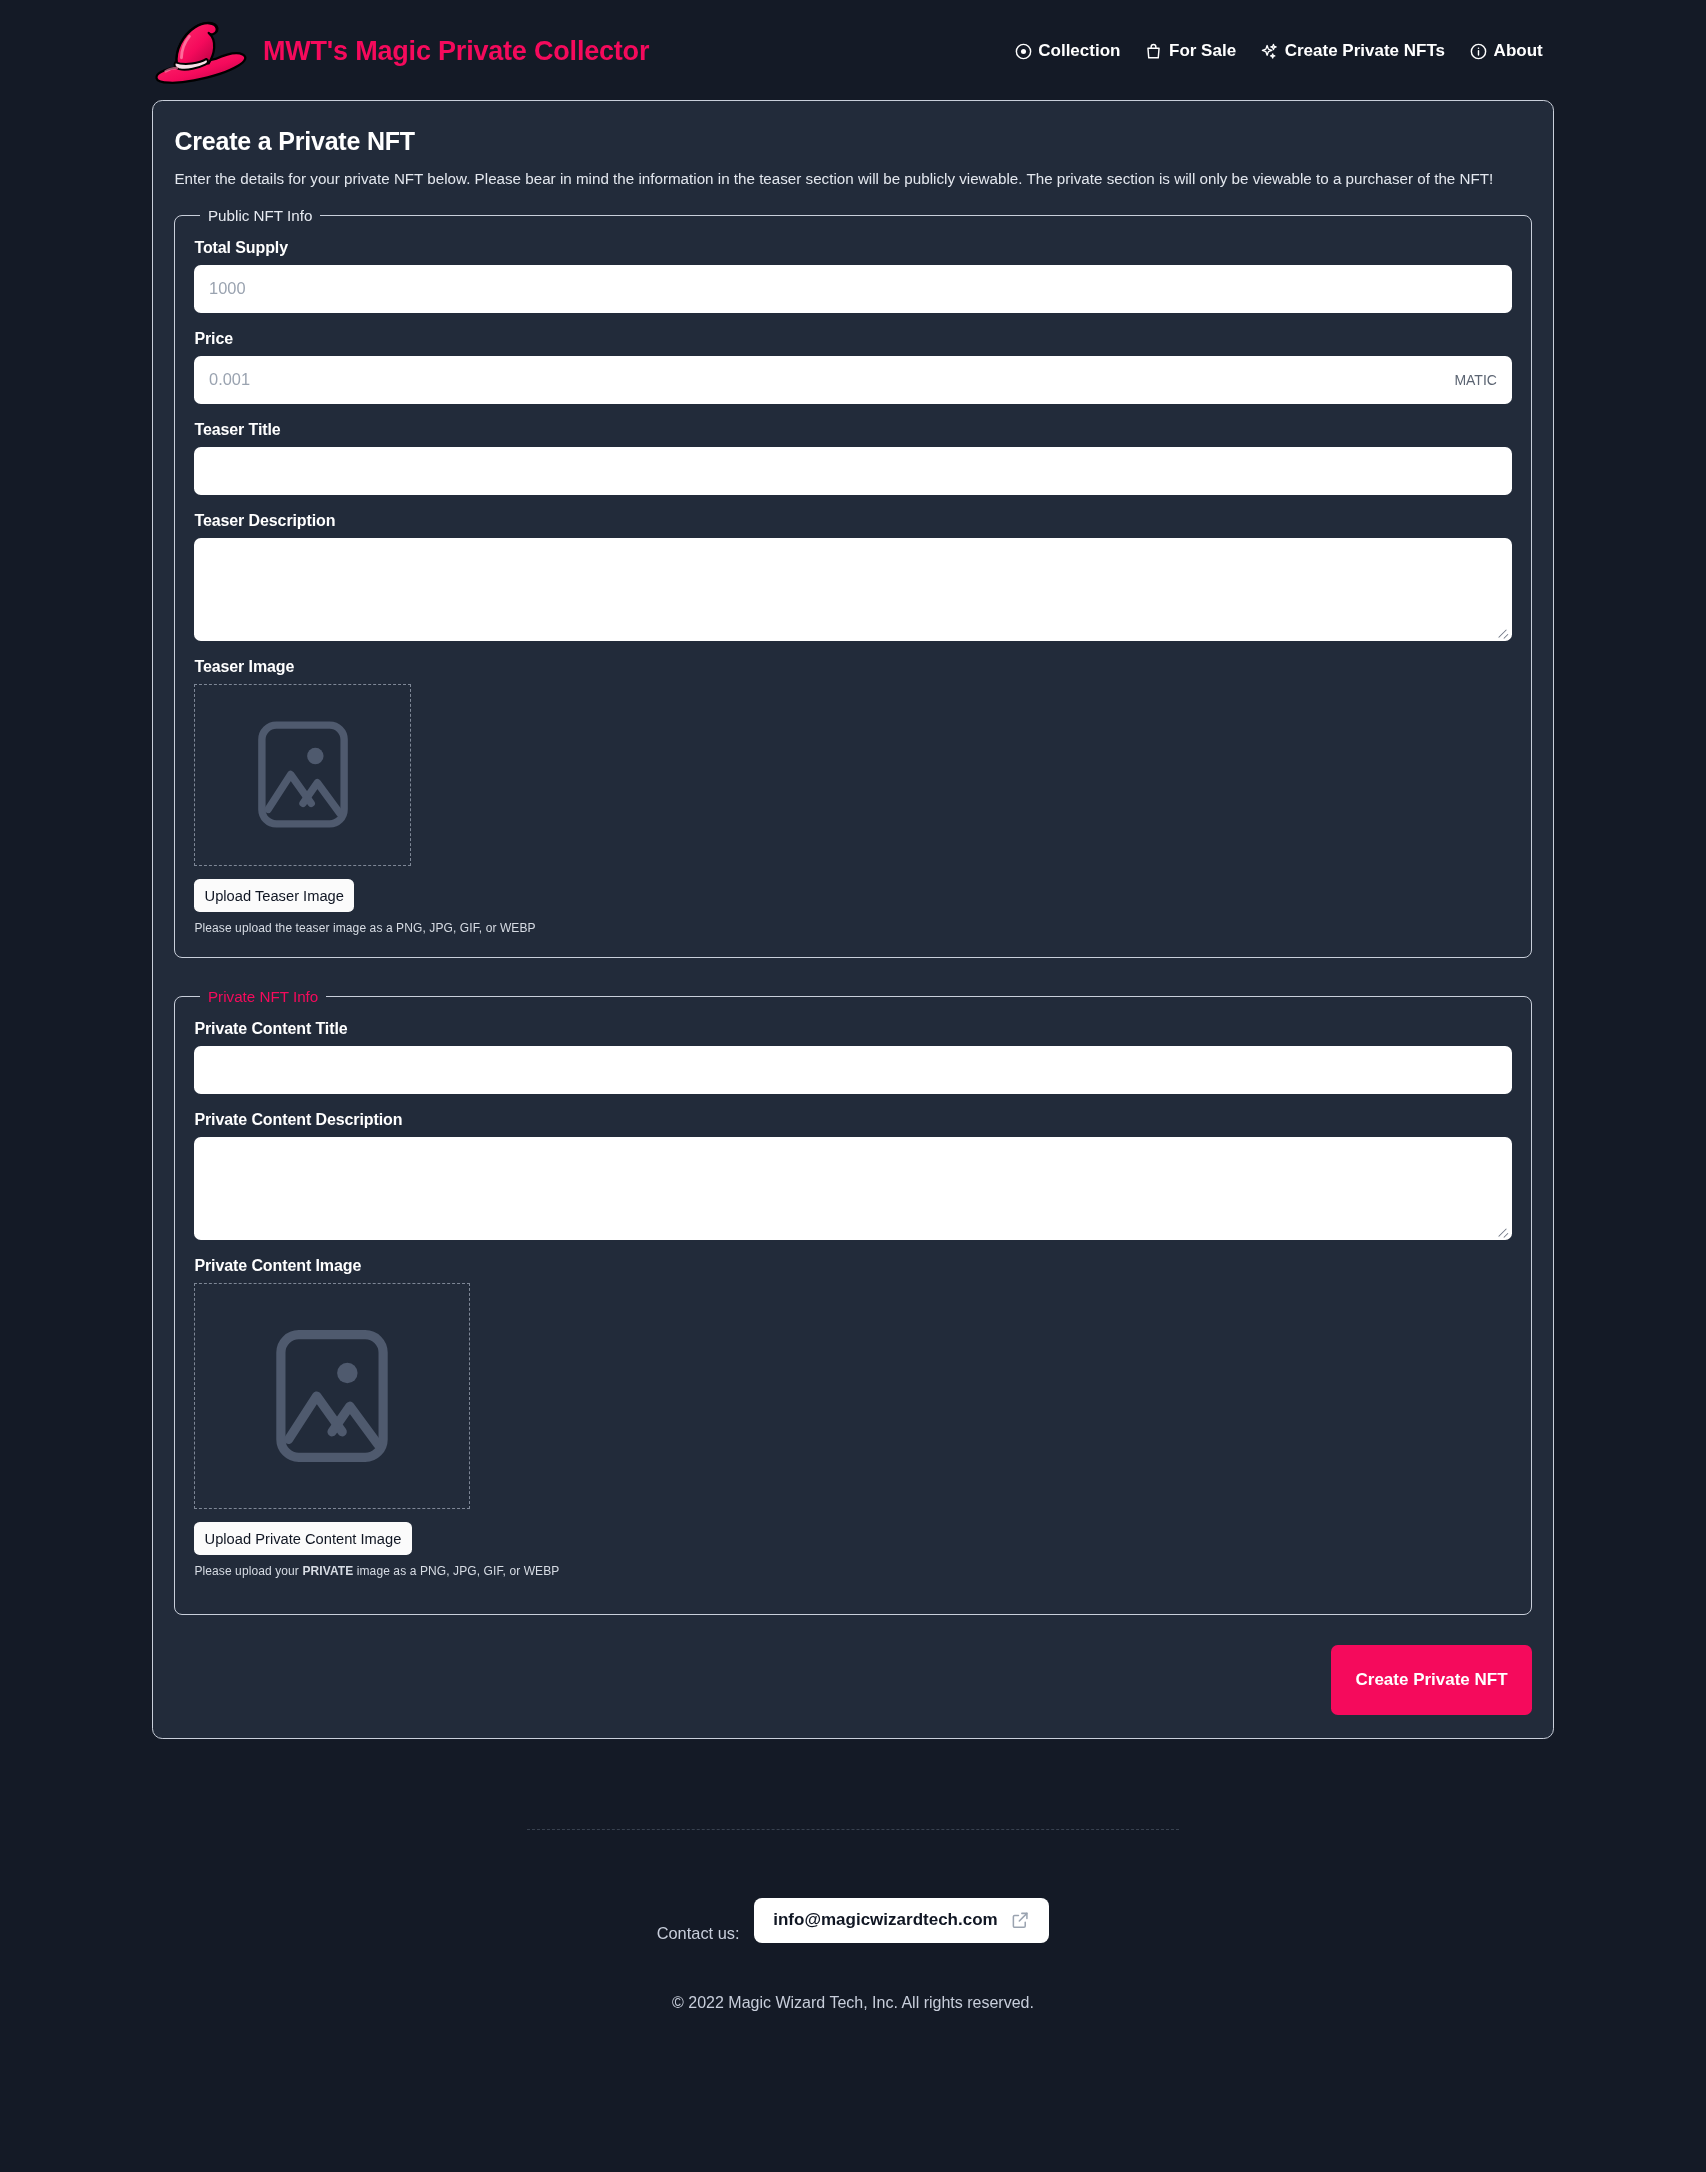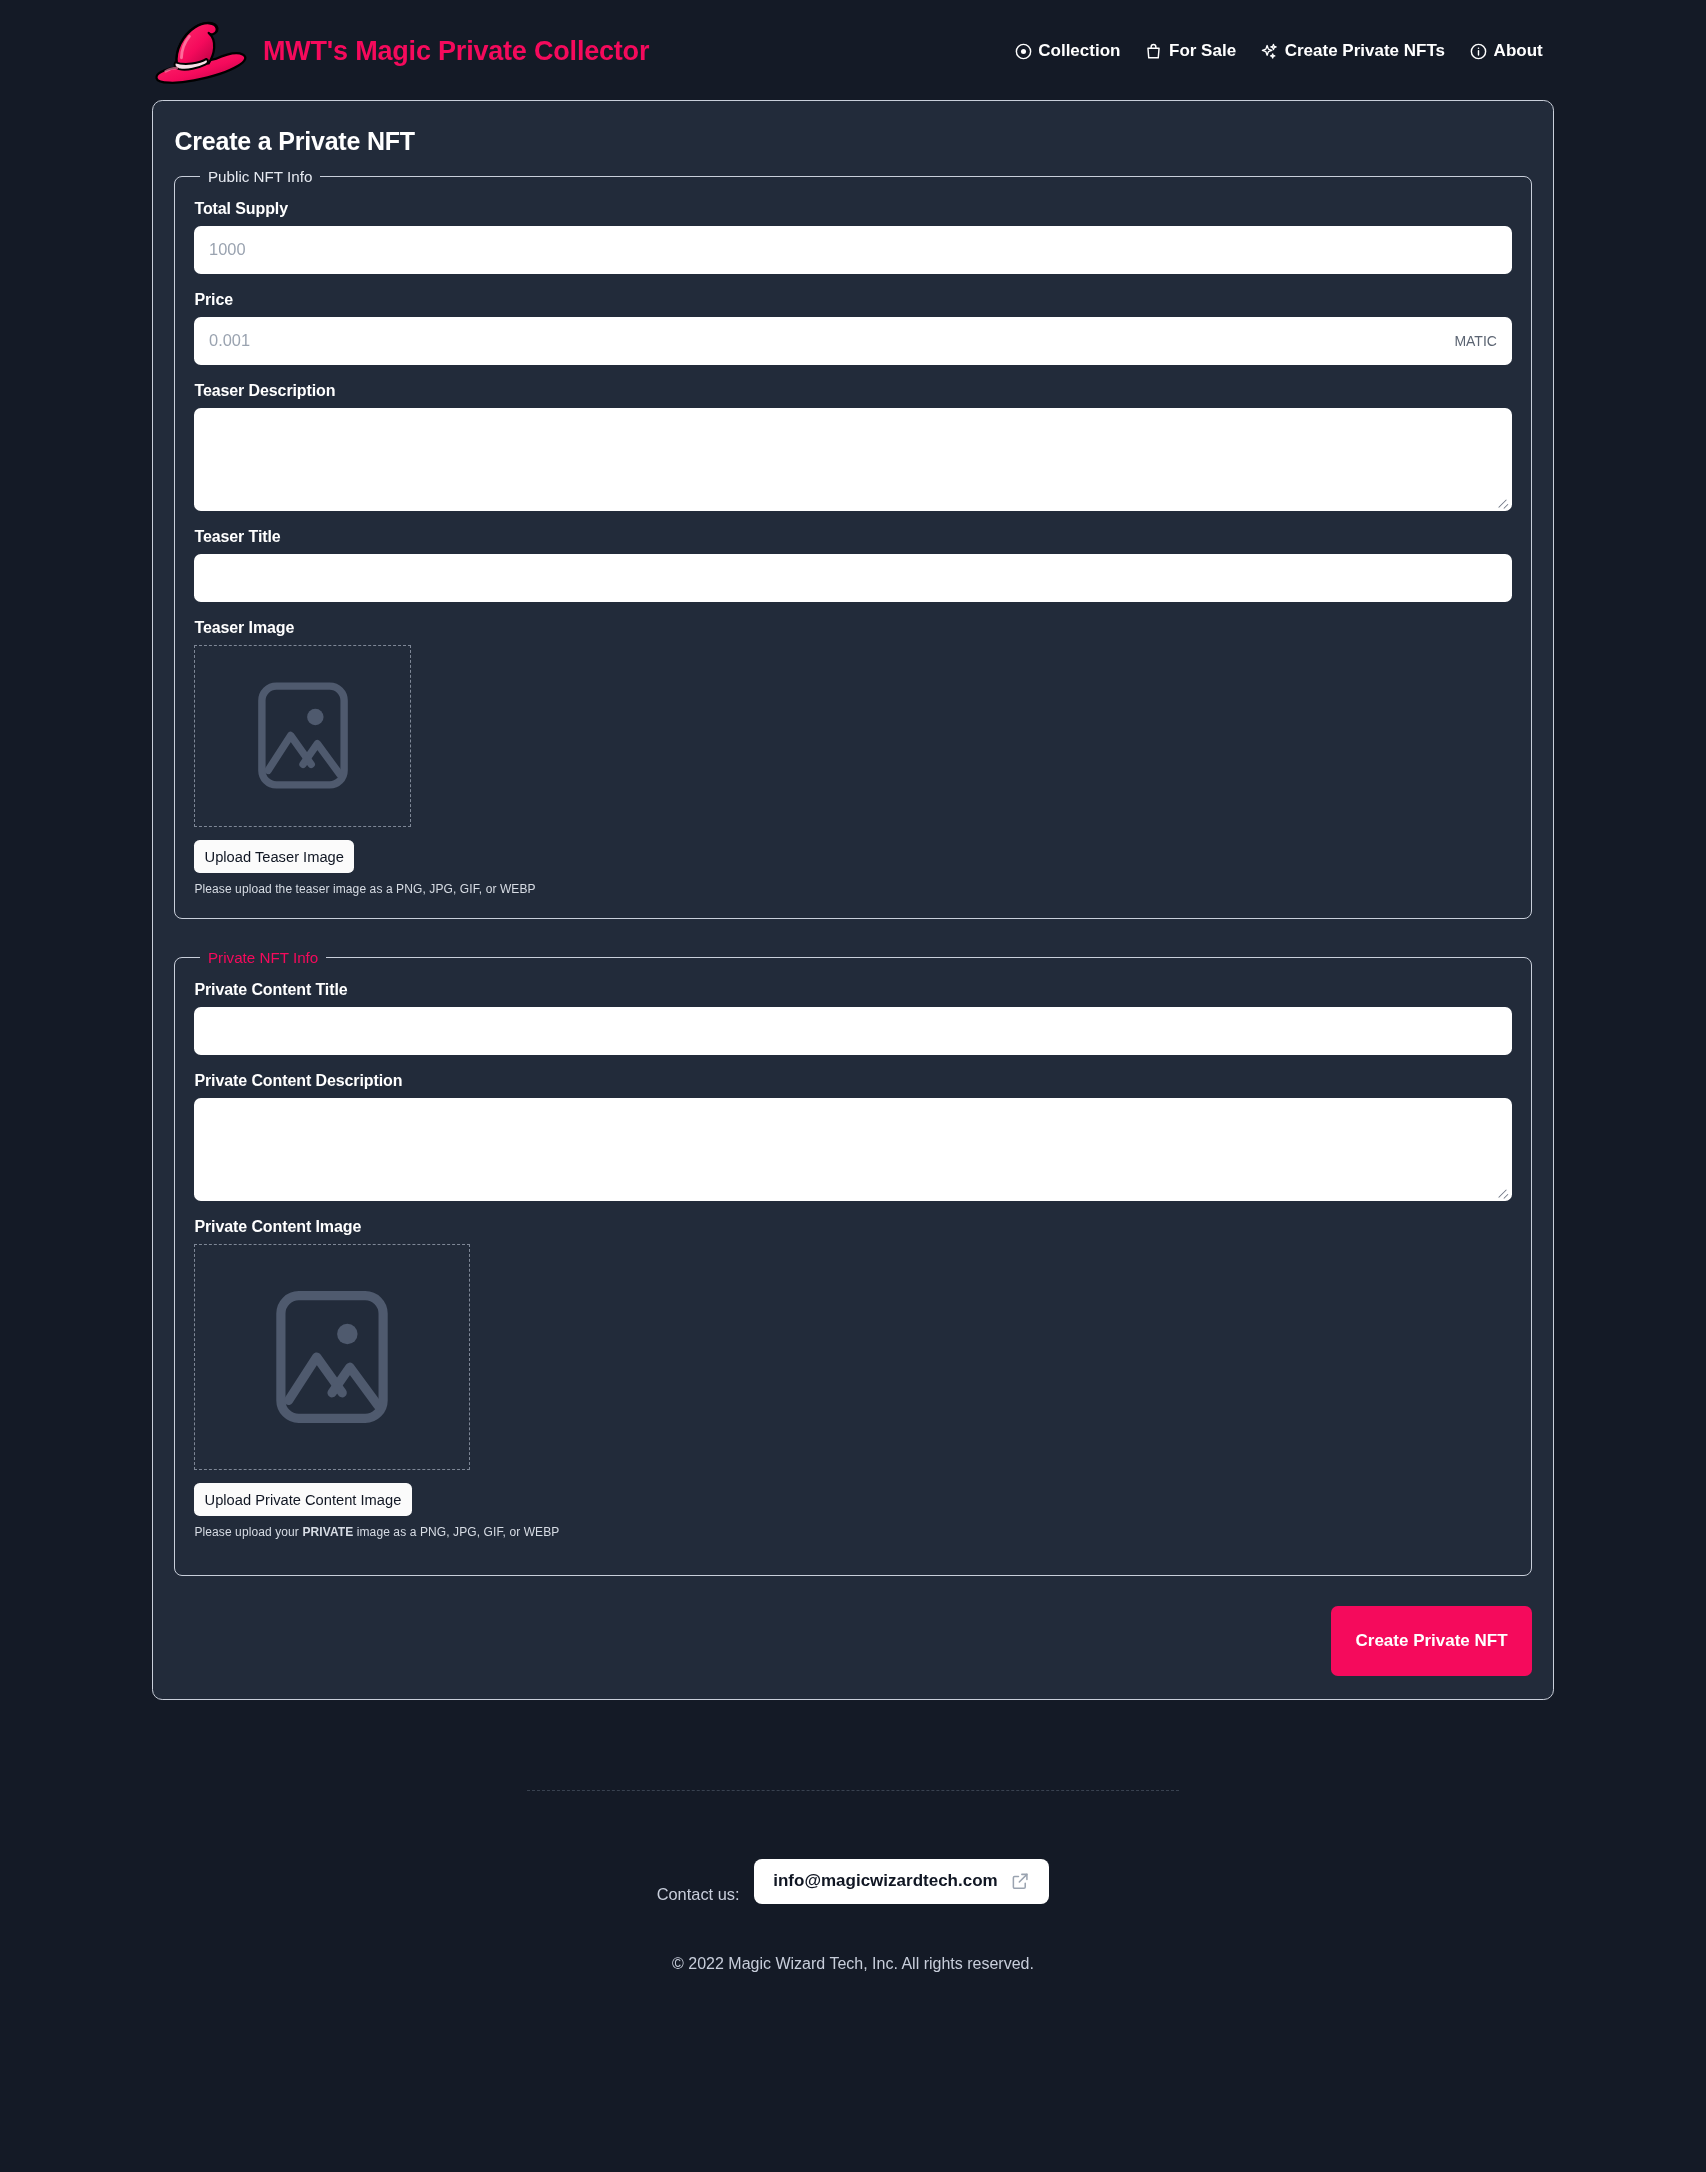--- a/index.html
+++ b/index.html
@@ -268,50 +268,51 @@
       <span>About</span>
     </a>
 
   </nav>
 </header>
 
 <main class="page-wrap">
   <section class="create-card">
 
     <h1 class="card-title">Create a Private NFT</h1>
+    <p class="card-desc">Enter the details for your private NFT below. Please bear in mind the information in the teaser section will be publicly viewable. The private section is will only be viewable to a purchaser of the NFT!</p>
 
     <fieldset class="section public">
       <legend>Public NFT Info</legend>
 
       <div class="field">
         <label class="field-label">Total Supply</label>
         <div class="input-shell">
           <span class="placeholder">1000</span>
         </div>
       </div>
 
       <div class="field">
         <label class="field-label">Price</label>
         <div class="input-shell">
           <span class="placeholder">0.001</span>
           <span class="input-suffix">MATIC</span>
         </div>
       </div>
 
       <div class="field">
+        <label class="field-label">Teaser Title</label>
+        <div class="input-shell">
+          <span class="placeholder"></span>
+        </div>
+      </div>
+
+      <div class="field">
         <label class="field-label">Teaser Description</label>
         <div class="textarea-shell">
           <span class="resize-grip"></span>
-        </div>
-      </div>
-
-      <div class="field">
-        <label class="field-label">Teaser Title</label>
-        <div class="input-shell">
-          <span class="placeholder"></span>
         </div>
       </div>
 
       <div class="field" style="margin-bottom:0">
         <label class="field-label">Teaser Image</label>
         <div class="dropzone teaser">
           <svg class="img-placeholder-icon" width="96" height="111" viewBox="0 0 46 54" fill="none" stroke="#4f5a6e" stroke-width="3.6">
             <rect x="3" y="3" width="40" height="48" rx="7"></rect>
             <circle cx="29" cy="18" r="4" fill="#4f5a6e" stroke="none"></circle>
             <path d="M6 44 L17 27 L27 41" stroke-linecap="round" stroke-linejoin="round"></path>

